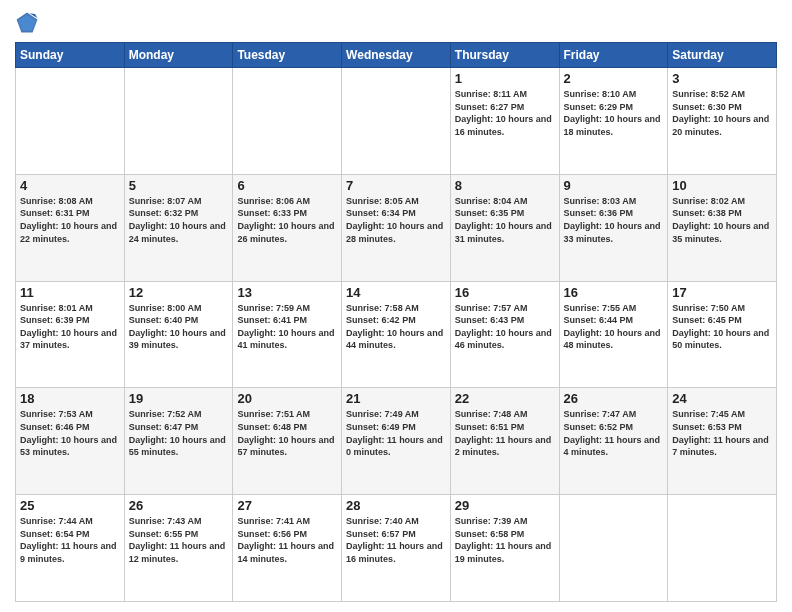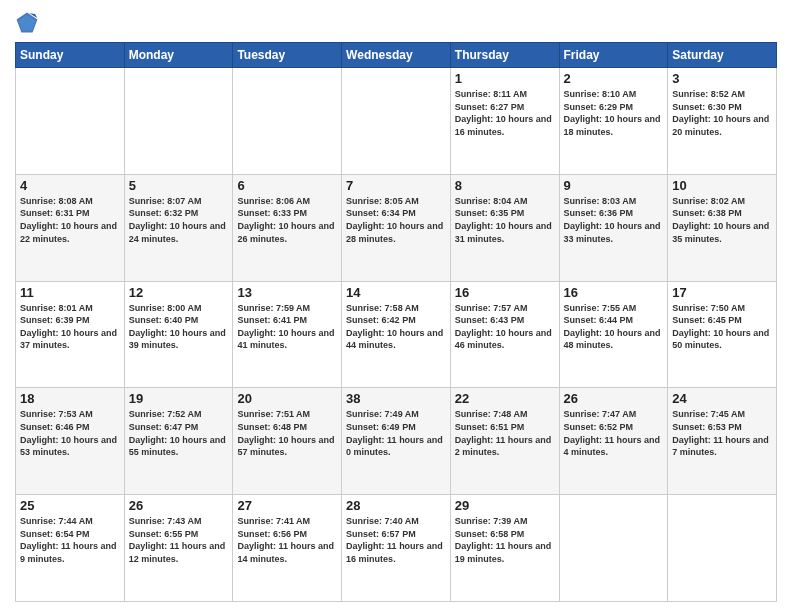--- a/index.html
+++ b/index.html
@@ -281,21 +281,21 @@
 and 55 minutes.</div>
           </td>
           <td>
             <span class="day-number">20</span>
             <div class="day-info">Sunrise: 7:51 AM
 Sunset: 6:48 PM
 Daylight: 10 hours
 and 57 minutes.</div>
           </td>
           <td>
-            <span class="day-number">38</span>
+            <span class="day-number">21</span>
             <div class="day-info">Sunrise: 7:49 AM
 Sunset: 6:49 PM
 Daylight: 11 hours
 and 0 minutes.</div>
           </td>
           <td>
             <span class="day-number">22</span>
             <div class="day-info">Sunrise: 7:48 AM
 Sunset: 6:51 PM
 Daylight: 11 hours

